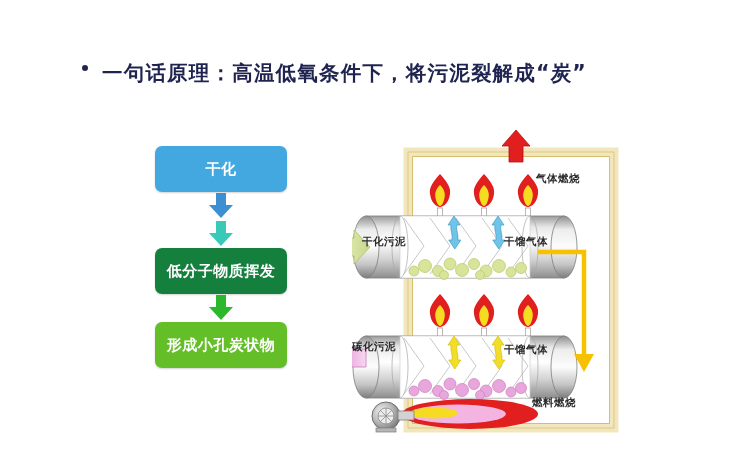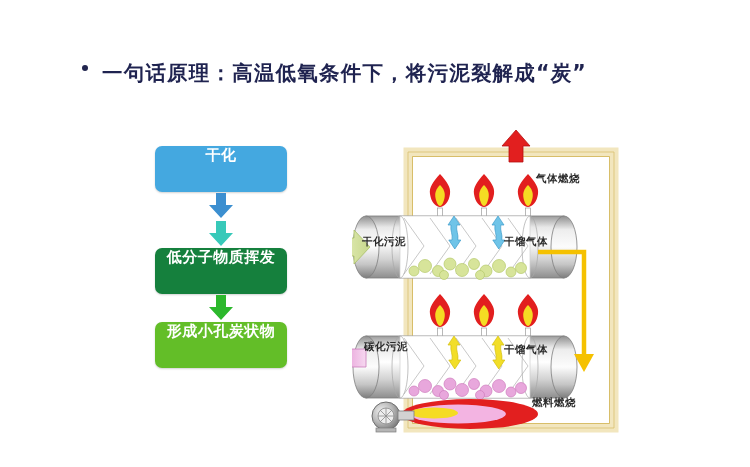--- a/index.html
+++ b/index.html
@@ -47,20 +47,21 @@
   #flow {
     position: absolute;
     left: 155px; top: 146px;
     width: 132px;
   }
   .flow-box {
     width: 132px;
     height: 46px;
     border-radius: 7px;
     display: flex;
+    align-items: center;
     justify-content: center;
     color: #ffffff;
     font-size: 15px;
     font-weight: bold;
     letter-spacing: 0.5px;
     box-shadow: 0 1px 2px rgba(0,0,0,0.18);
   }
   .flow-arrow {
     width: 132px;
     height: 28px;
@@ -330,20 +331,20 @@
         <rect x="24" y="300" width="20" height="4" fill="#b5b5b5" stroke="#7d7d7d" stroke-width="0.7"></rect>
       </g>
     </svg>
 
     <span class="d-label" style="left:184px; top:44px;">气体燃烧</span>
 
     <span class="d-label" style="left:10px; top:107px;">干化污泥</span>
 
     <span class="d-label" style="left:152px; top:107px;">干馏气体</span>
 
-    <span class="d-label" style="left:12px; top:212px;">碳化污泥</span>
+    <span class="d-label" style="left:0; top:212px;">碳化污泥</span>
 
     <span class="d-label" style="left:152px; top:215px;">干馏气体</span>
 
     <span class="d-label" style="left:180px; top:268px;">燃料燃烧</span>
   </div>
 
 </div>
 
 </body></html>

